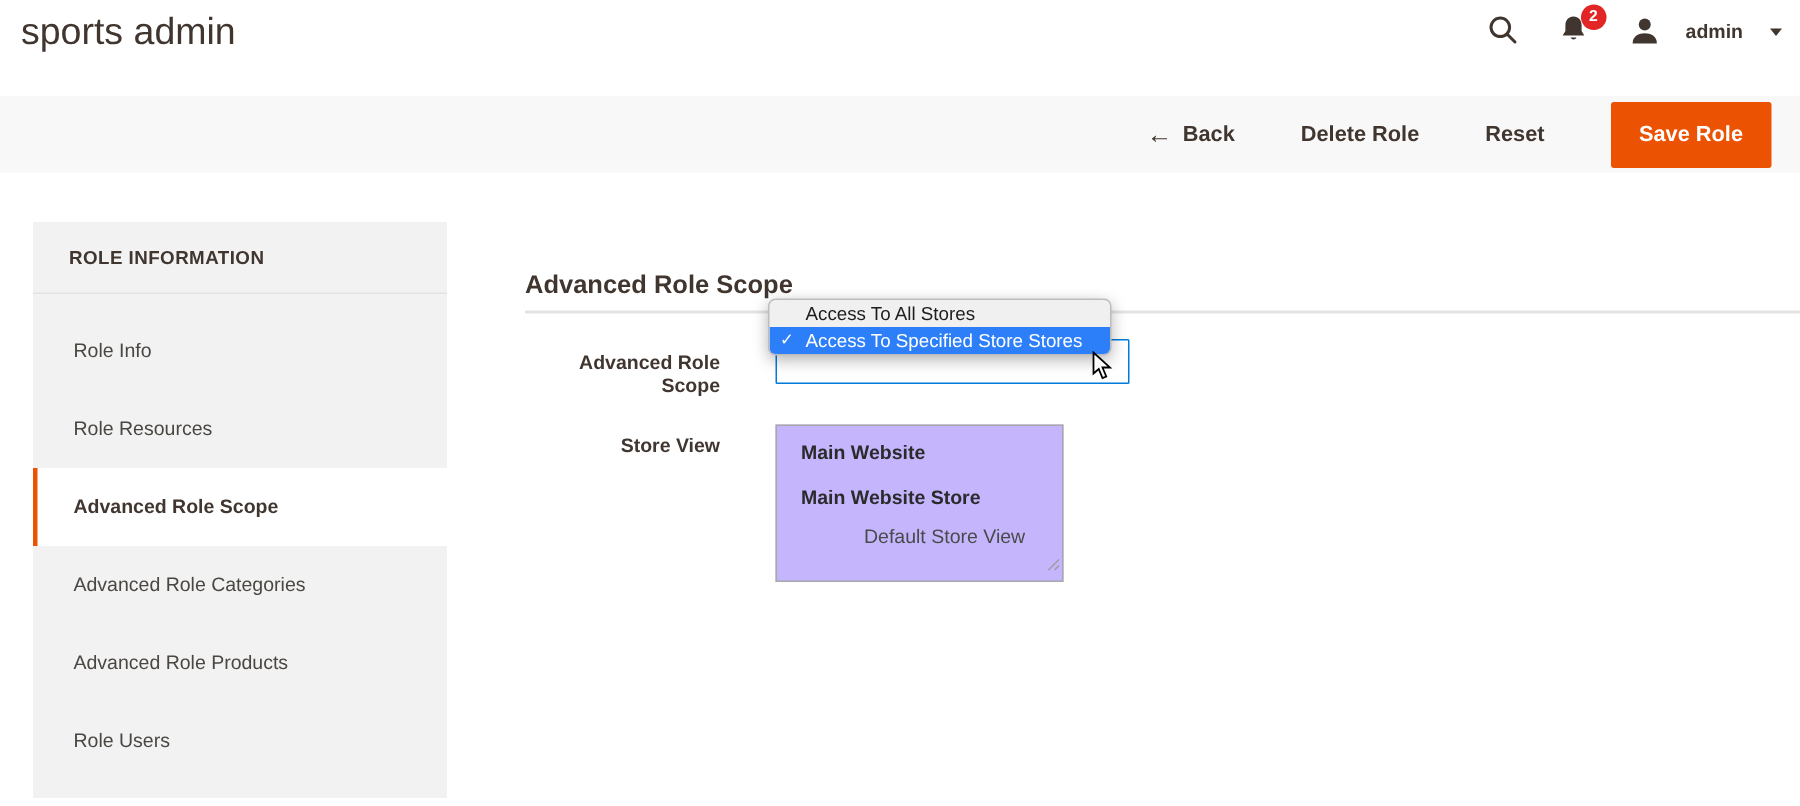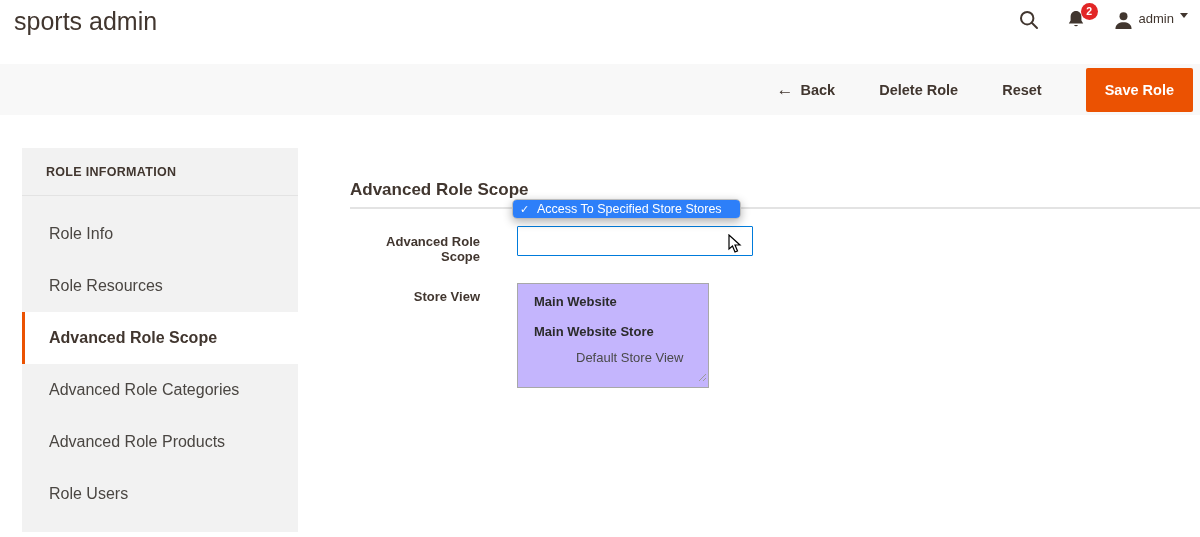--- a/index.html
+++ b/index.html
@@ -8,44 +8,44 @@
   .stage { position: relative; width: 1200px; height: 537px; overflow: hidden; background: #fff; }
 
   
   .page-header { position: absolute; top: 0; left: 0; width: 1200px; height: 64px; background: #fff; }
   .page-title { position: absolute; left: 14px; top: 7px; font-size: 25px; font-weight: 400; color: #41362f; }
   .hdr-actions { position: absolute; right: 12px; top: 9px; display: flex; align-items: center; gap: 26px; }
   .hdr-icon-btn { position: relative; width: 22px; height: 22px; cursor: pointer; }
   .badge { position: absolute; top: -6px; right: -10px; min-width: 17px; height: 17px; border-radius: 9px;
            background: #e22626; color: #fff; font-size: 10.5px; font-weight: 700; line-height: 17px;
            text-align: center; padding: 0 2px; }
-  .user-menu { display: flex; align-items: flex-start; gap: 6px; cursor: pointer; }
+  .user-menu { display: flex; align-items: center; gap: 18px; cursor: pointer; font-weight: bold; }
   .user-name { font-size: 13px; color: #41362f; }
   .caret-down { width: 0; height: 0; border-left: 4px solid transparent; border-right: 4px solid transparent;
                 border-top: 5px solid #41362f; margin-top: 2px; }
 
   
   .toolbar { position: absolute; top: 64px; left: 0; width: 1200px; height: 51px; background: #f8f8f8;
              display: flex; align-items: center; justify-content: flex-end; }
   .tb-link { display: flex; align-items: center; gap: 7px; font-size: 14.5px; font-weight: 600;
              color: #41362f; cursor: pointer; margin-right: 44px; white-space: nowrap; }
   .tb-back-arrow { font-size: 17px; font-weight: 400; line-height: 1; }
   .btn-primary { background: #eb5202; color: #fff; border: none; font-family: inherit;
                  font-size: 14.5px; font-weight: 700; padding: 14px 19px; border-radius: 2px;
-                 cursor: pointer; margin-right: 7px; }
+                 cursor: pointer; margin-right: 19px; }
 
   
   .content { position: absolute; top: 148px; left: 15px; width: 1200px; height: 389px; }
 
   
   .sidebar { position: absolute; left: 7px; top: 0; width: 276px; background: #f2f2f2; padding-bottom: 12px; }
   .sidebar-header { height: 48px; line-height: 48px; padding-left: 24px; font-size: 12.5px; font-weight: 700;
                     letter-spacing: .3px; color: #41362f; border-bottom: 1px solid #e3e3e3; }
   .sidebar-list { padding-top: 12px; }
-  .sidebar-item { height: 52px; line-height: 52px; padding-left: 24px; font-size: 16px; color: #4a4642;
+  .sidebar-item { height: 52px; line-height: 52px; padding-left: 24px; font-size: 13px; color: #4a4642;
                   cursor: pointer; border-left: 3px solid transparent; }
   .sidebar-item.active { background: #fff; border-left: 3px solid #eb5202; font-weight: 700; color: #41362f; }
 
   
   .main { position: absolute; left: 335px; top: 0; width: 855px; }
   .section-title { position: absolute; left: 0; top: 32px; font-size: 17px; font-weight: 700; color: #41362f; }
   .section-rule { position: absolute; left: 0; top: 59px; width: 855px; height: 0; border-top: 2px solid #e3e3e3; }
 
   .field-label { position: absolute; width: 130px; text-align: right; font-size: 13px; font-weight: 600;
                  color: #41362f; }
@@ -143,20 +143,21 @@
 
     <div class="main">
       <div class="section-title">Advanced Role Scope</div>
       <div class="section-rule"></div>
 
       <div class="field-label lbl-scope">Advanced Role Scope</div>
 
       <div class="scope-select"></div>
 
       <div class="dropdown-menu">
+        <div class="dd-option">Access To All Stores</div>
         <div class="dd-option selected">
           <span class="dd-check">✓</span>
           <span>Access To Specified Store Stores</span>
         </div>
       </div>
 
       <div class="cursor-arrow">
         <svg width="14" height="20" viewBox="0 0 14 20">
           <polygon points="1,1 1,15 4.5,12 7,18 9.5,17 7,11 12,11" fill="#fff" stroke="#000" stroke-width="1.2"></polygon>
         </svg>

